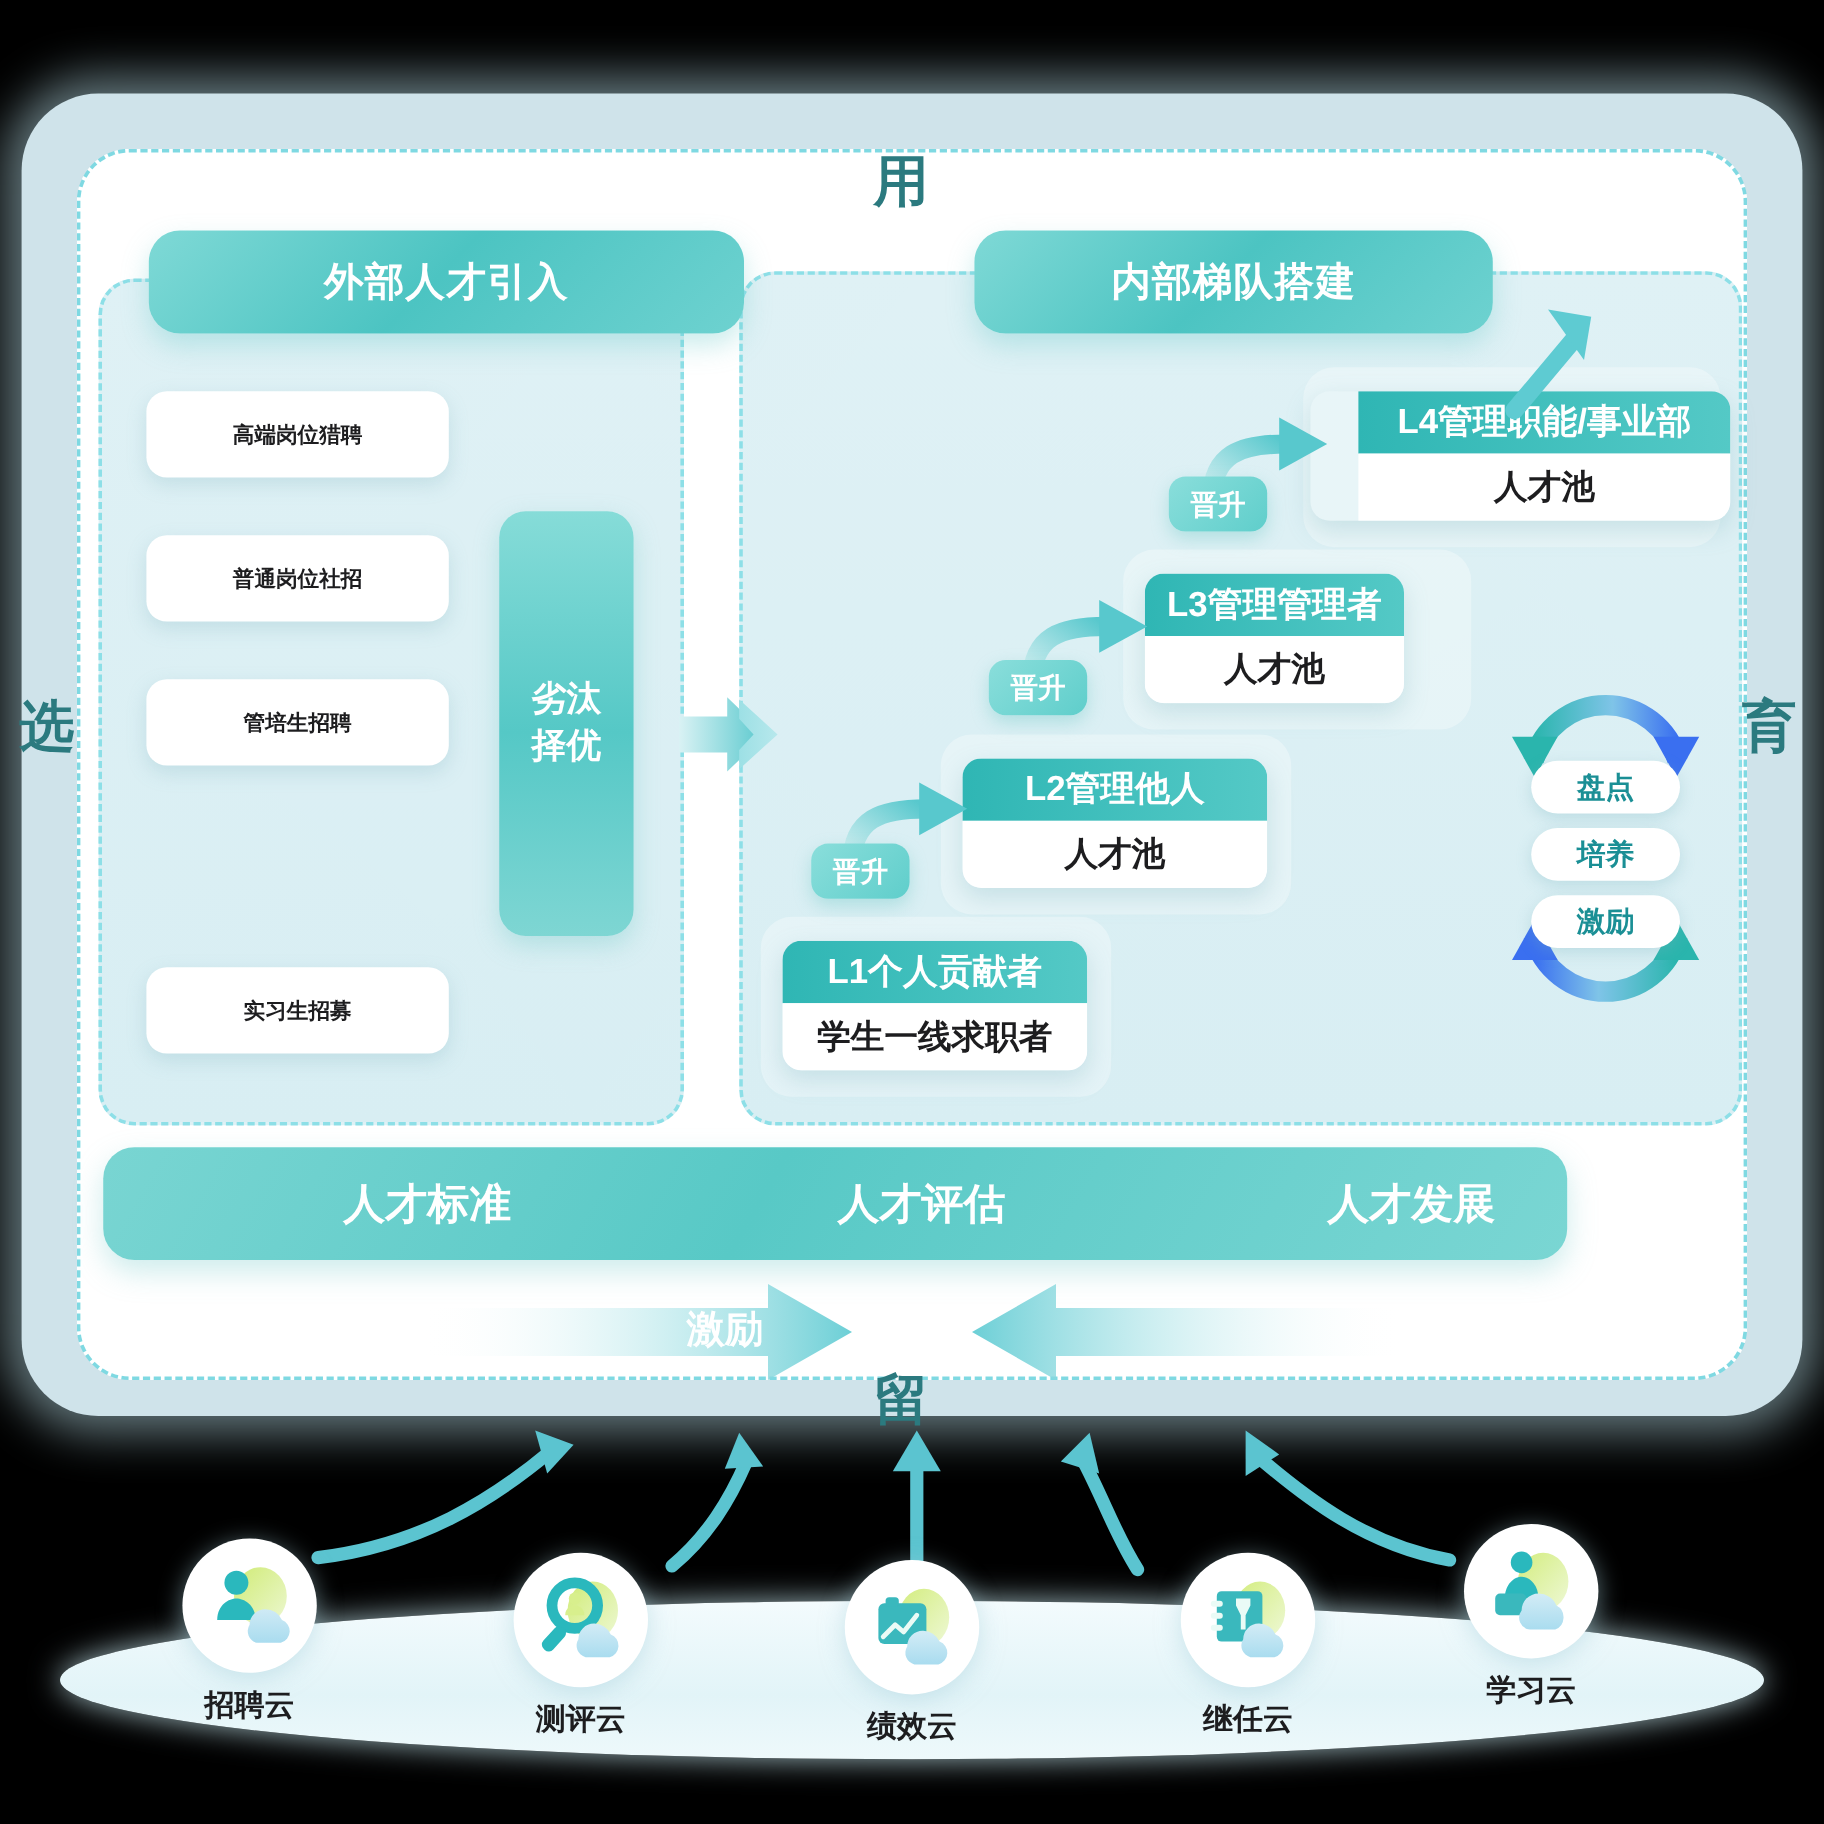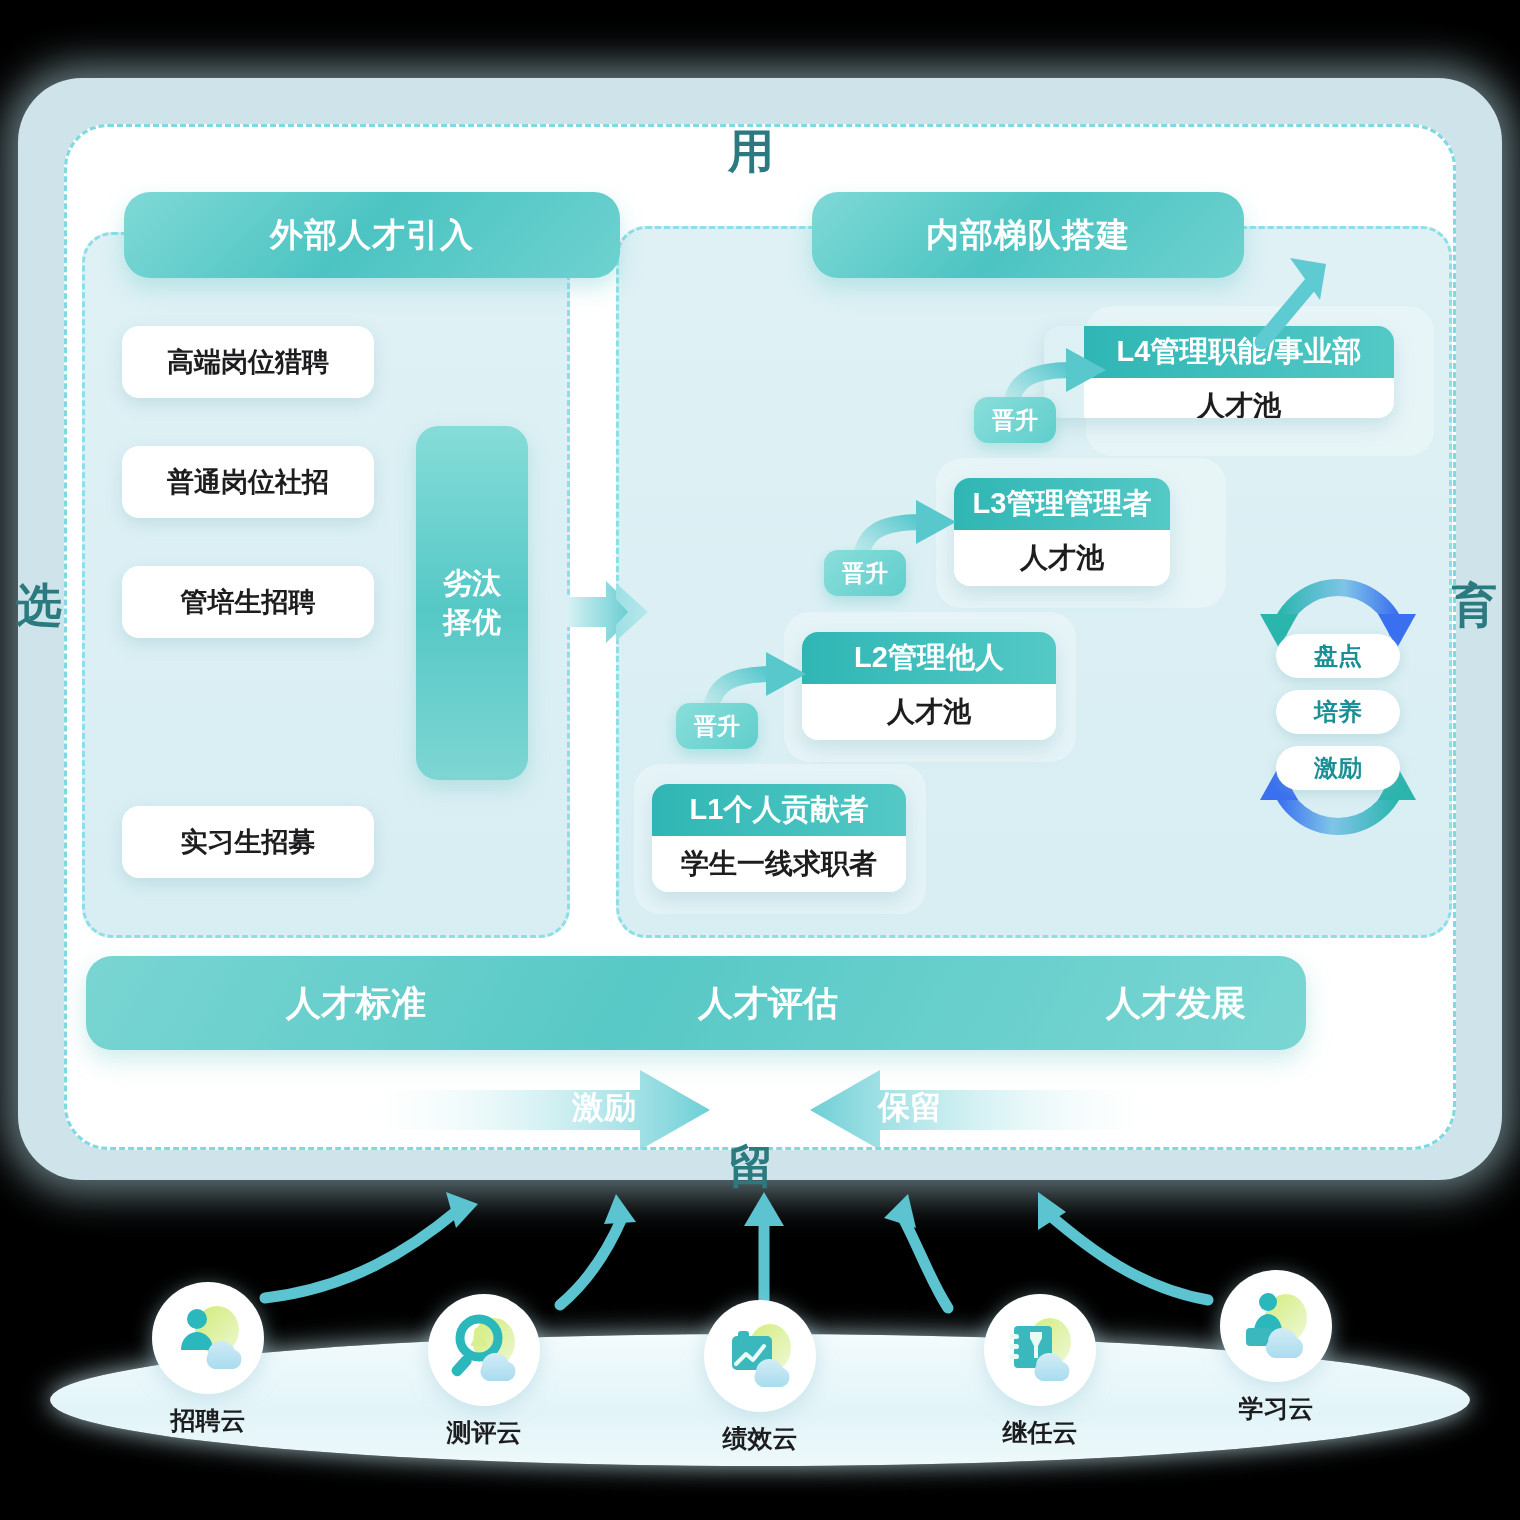--- a/index.html
+++ b/index.html
@@ -32,42 +32,42 @@
 
   
   .panel{position:absolute;border:3px dashed #8ddfe7;border-radius:30px;
     background:linear-gradient(180deg,#dff1f5 0%,#d8eef3 100%);}
   .panel-left{left:82px;top:232px;width:482px;height:700px;}
   .panel-right{left:616px;top:226px;width:830px;height:706px;}
 
   
   .src-card{position:absolute;left:122px;width:252px;height:72px;background:#fff;
     border-radius:17px;display:flex;align-items:center;justify-content:center;
-    font-size:27px;font-weight:700;color:#1d1d1f;
+    font-size:18px;font-weight:700;color:#1d1d1f;
     box-shadow:0 6px 16px rgba(120,175,185,.26);}
 
   
   .filter-bar{position:absolute;left:416px;top:426px;width:112px;height:354px;
     border-radius:22px;color:#fff;font-size:29px;font-weight:700;line-height:1.35;
     text-align:center;display:flex;align-items:center;justify-content:center;
     background:linear-gradient(180deg,#86dcd8 0%,#55c8c6 52%,#7ed6d3 100%);
     box-shadow:0 8px 20px rgba(110,200,198,.36);}
 
   
   .chev{position:absolute;left:566px;top:575px;width:96px;height:74px;}
 
   
   .level{position:absolute;border-radius:16px;overflow:hidden;
     box-shadow:0 8px 20px rgba(110,170,180,.26);}
   .level .lv-head{color:#fff;font-weight:700;display:flex;align-items:center;
     justify-content:center;font-size:29px;
     background:linear-gradient(90deg,#2fb6b4 0%,#54c9c6 100%);}
   .level .lv-body{background:#fff;color:#1d1d1f;font-weight:700;font-size:28px;
     display:flex;align-items:center;justify-content:center;}
-  .lv4{left:1044px;top:326px;width:310px;height:92px;padding-left:40px;}
+  .lv4{left:1092px;top:326px;width:310px;height:108px;padding-left:40px;}
   .lv3{left:954px;top:478px;width:216px;height:108px;}
   .lv2{left:802px;top:632px;width:254px;height:108px;}
   .lv1{left:652px;top:784px;width:254px;height:108px;}
   .lv-head{height:52px;}
   .lv-body{height:56px;}
 
   
   .halo{position:absolute;border-radius:26px;background:rgba(255,255,255,.32);}
 
   
@@ -266,21 +266,20 @@
         <linearGradient id="flowR" x1="1" y1="0" x2="0" y2="0">
           <stop offset="0%" stop-color="#ffffff" stop-opacity="0"></stop>
           <stop offset="100%" stop-color="#6ccfd6"></stop>
         </linearGradient>
       </defs>
       <path d="M10,22 L300,22 L300,2 L370,42 L300,82 L300,62 L10,62 Z" fill="url(#flowL)"></path>
       <path d="M830,22 L540,22 L540,2 L470,42 L540,82 L540,62 L830,62 Z" fill="url(#flowR)"></path>
     </svg>
   </div>
   <div class="flow-arrow fa-left">激励</div>
-  <div class="flow-arrow fa-right">保留</div>
 
   <div class="platform"></div>
 
   <div style="position:absolute;left:130px;top:1180px;width:1260px;height:150px;pointer-events:none;">
     <svg width="1260" height="150" viewBox="0 0 1260 150">
       <g stroke="#5bc4d0" stroke-width="11" fill="none" stroke-linecap="round">
         <path d="M135,118 C220,108 280,70 328,30"></path>
         <path d="M430,125 C460,100 478,70 492,38"></path>
         <path d="M634,128 L634,36"></path>
         <path d="M818,128 C800,100 790,70 772,36"></path>

